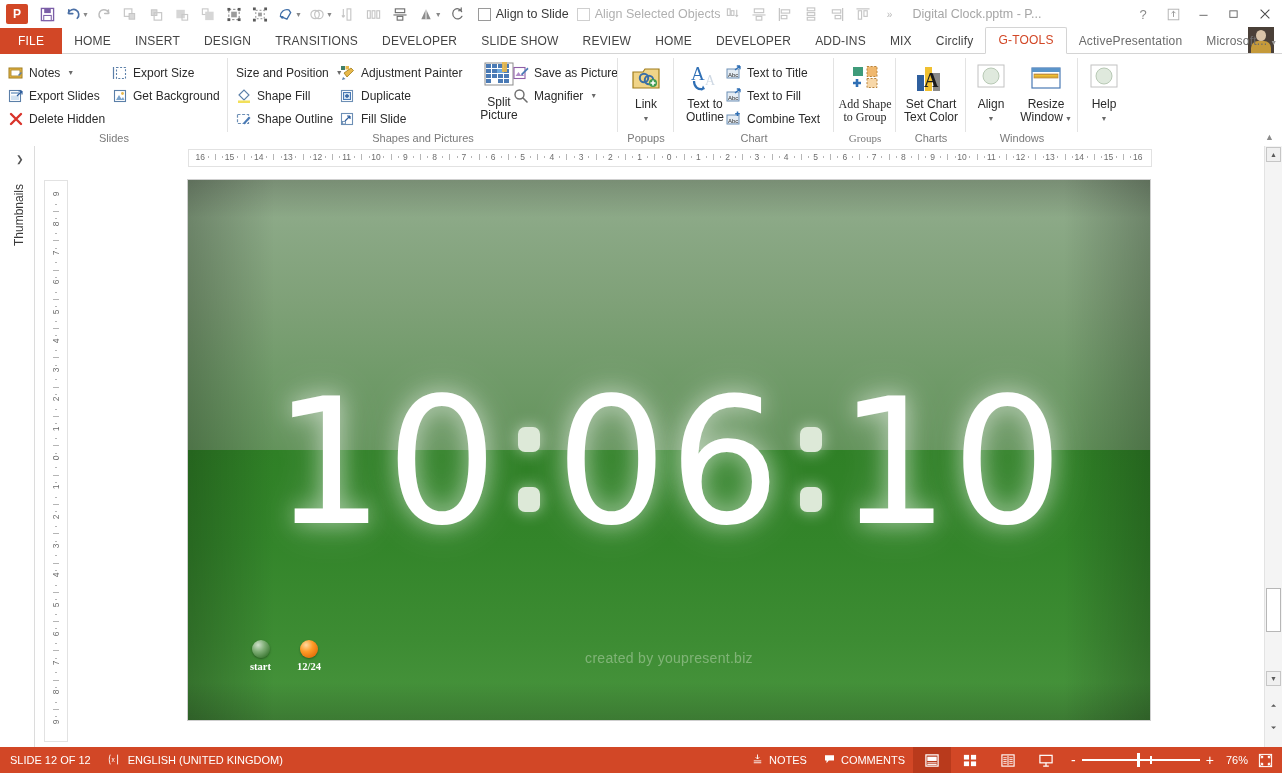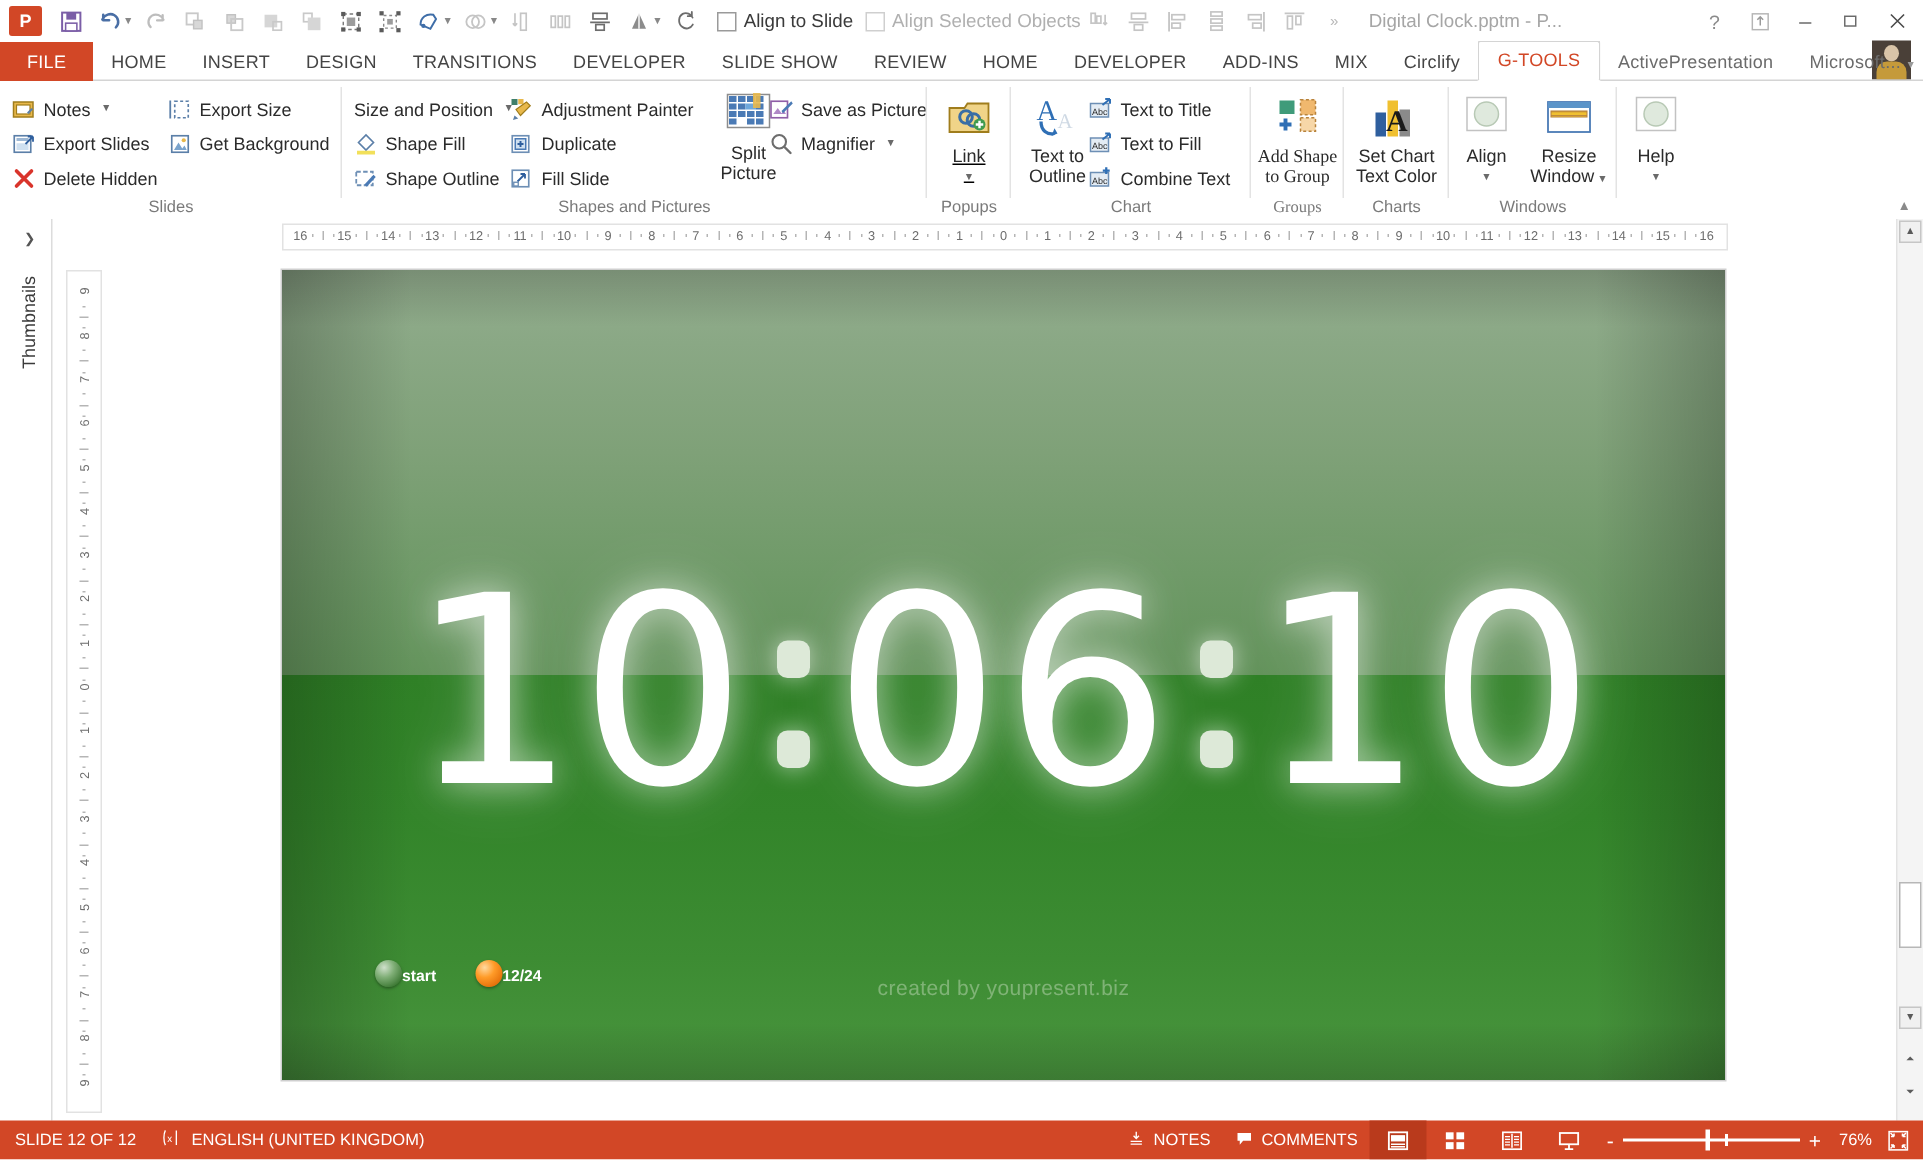--- a/index.html
+++ b/index.html
@@ -174,21 +174,21 @@
     box-shadow:0 0 16px rgba(255,255,255,.6);
   }
   .clock .sepdots i.d1{top:52px;}
   .clock .sepdots i.d2{top:112px;}
 
   .credit{
     position:absolute;left:0;top:470px;width:100%;text-align:center;
     font-size:14px;color:rgba(222,236,216,.40);letter-spacing:.3px;
   }
   .ctlbtns{position:absolute;left:62px;top:460px;display:flex;gap:26px;}
-  .ctl{display:flex;align-items:center;}
+  .ctl{display:flex;flex-direction:column;align-items:center;font-family:Liberation Serif, serif;}
   .orb{
     width:18px;height:18px;border-radius:50%;margin-bottom:3px;
   }
   .orb.start{
     background:radial-gradient(circle at 34% 28%, #cfe0cb 0%, #7fae76 38%, #3f7a36 78%, #2c5c26 100%);
     box-shadow:0 1px 2px rgba(0,0,0,.35);
   }
   .orb.mode{
     background:radial-gradient(circle at 34% 28%, #ffd9a0 0%, #ff9b28 38%, #e56f0a 78%, #bd5504 100%);
     box-shadow:0 1px 2px rgba(0,0,0,.35);
@@ -592,21 +592,21 @@
               </svg></span>
           <span>Magnifier</span>
           <span class="cdn">▼</span>
         </div>
       </div>
       <div class="grp-label">Shapes and Pictures</div>
       <div class="sep"></div>
     </div>
 
     <div class="grp" style="left:618px;width:56px;">
-      <div style="position:absolute;left:0;top:9px;width:56px;text-decoration:underline;">
+      <div style="position:absolute;left:0;top:9px;width:56px;">
         <div class="bigbtn">
           <span class="bigico">
             <svg width="32" height="32" viewBox="0 0 32 32">
               <path d="M3 9 L13 9 L15 6 L29 6 L29 25 L3 25 Z" fill="#f0d488" stroke="#a07d1c" stroke-width="1.2"></path>
               <circle cx="14" cy="15" r="4.2" fill="none" stroke="#3a6ea5" stroke-width="2"></circle>
               <circle cx="19" cy="17" r="4.2" fill="none" stroke="#3a6ea5" stroke-width="2"></circle>
               <circle cx="23" cy="20" r="4" fill="#3f9b4f"></circle>
               <path d="M23 17.5 L23 22.5 M20.5 20 L25.5 20" stroke="#fff" stroke-width="1.6"></path>
             </svg>
           </span>

